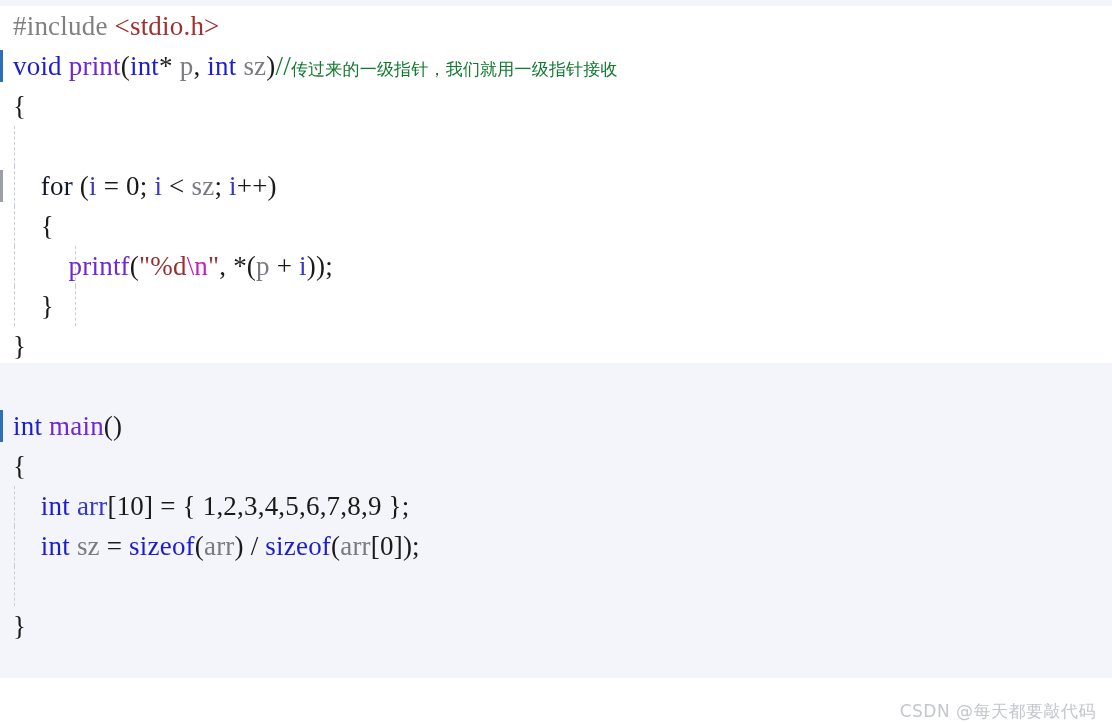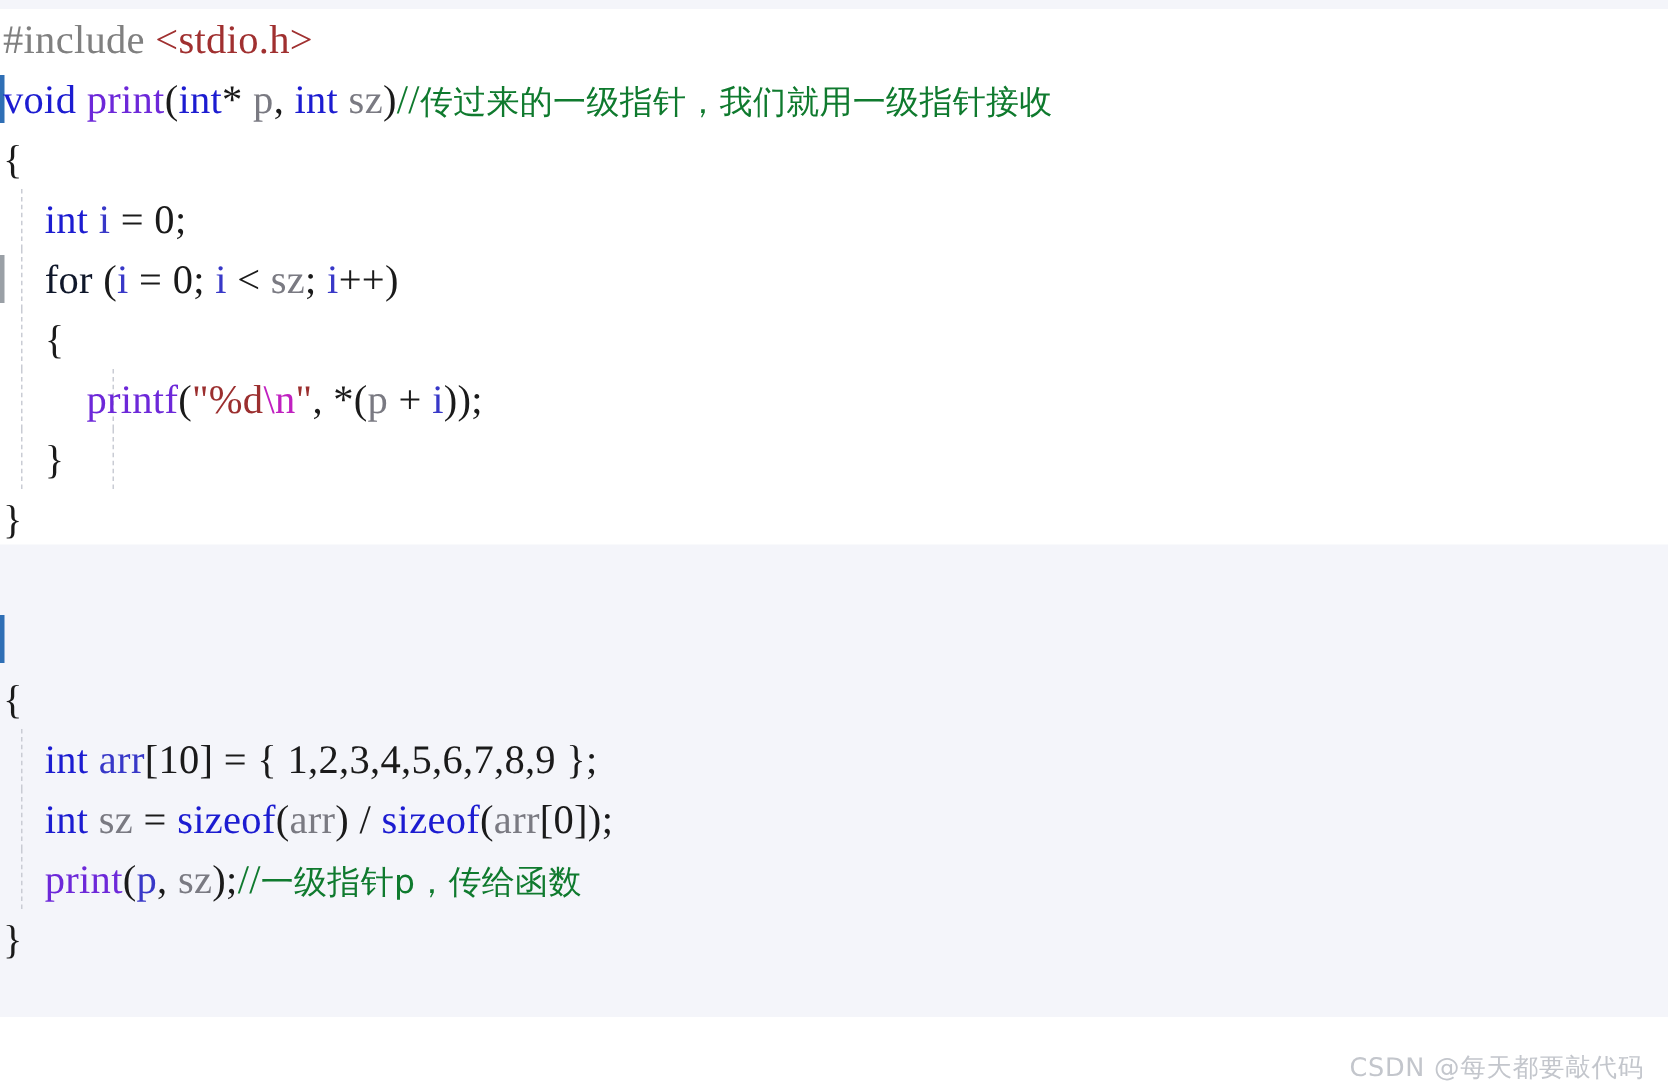--- a/index.html
+++ b/index.html
@@ -83,37 +83,37 @@
     top: 0;
     width: 0;
     height: 40px;
     border-left: 1px dashed #c9ccd4;
   }
   .g1 { left: 14px; }
   .g2 { left: 75px; }
 
   .txt {
     position: relative;
-    padding-left: 2px;
+    padding-left: 13px;
   }
 
   
   .pp      { color: #808080; }
   .hdr     { color: #a03030; }
   .kw      { color: #1c1cd1; }
   .kw2     { color: #0f172a; }
   .fn      { color: #6d28d9; }
   .var     { color: #7a7a82; }
   .varb    { color: #3838c8; }
   .num     { color: #1a1a1a; }
   .punct   { color: #1a1a1a; }
   .str     { color: #9b2f2f; }
   .esc     { color: #c020c0; }
   .cmt     { color: #0f7a2e; }
-  .cmt-cn  { color: #0f7a2e; font-family: "DejaVu Sans", "Liberation Sans", sans-serif; font-size: 22px; }
+  .cmt-cn  { color: #0f7a2e; font-family: "DejaVu Sans", "Liberation Sans", sans-serif; font-size: 17px; }
 
   .watermark {
     position: absolute;
     right: 16px;
     bottom: 0;
     font-family: "DejaVu Sans", "Liberation Sans", sans-serif;
     font-size: 17px;
     color: #c3c6cc;
     letter-spacing: 0.5px;
     white-space: pre;
@@ -125,31 +125,31 @@
 <div class="page">
 
   <div class="top-strip"></div>
 
   <div class="code-area">
     <div class="block-tint"></div>
     <div class="lines" id="code-lines">
         <div class="line"><span class="txt"><span class="pp">#include </span><span class="hdr">&lt;stdio.h&gt;</span></span></div>
         <div class="line"><span class="chg"></span><span class="txt"><span class="kw">void</span><span class="punct"> </span><span class="fn">print</span><span class="punct">(</span><span class="kw">int</span><span class="punct">* </span><span class="var">p</span><span class="punct">, </span><span class="kw">int</span><span class="punct"> </span><span class="var">sz</span><span class="punct">)</span><span class="cmt">//</span><span class="cmt-cn">传过来的一级指针，我们就用一级指针接收</span></span></div>
         <div class="line"><span class="txt"><span class="punct">{</span></span></div>
-        <div class="line"><span class="guide g1"></span><span class="txt"><span class="punct">    </span><span class="kw">int</span><span class="punct"> </span><span class="varb">i</span><span class="punct"> = </span><span class="num">0</span><span class="punct">;</span></span></div>
+        <div class="line"><span class="guide g1"></span></div>
         <div class="line"><span class="chg gray"></span><span class="guide g1"></span><span class="txt"><span class="punct">    </span><span class="kw2">for</span><span class="punct"> (</span><span class="varb">i</span><span class="punct"> = </span><span class="num">0</span><span class="punct">; </span><span class="varb">i</span><span class="punct"> &lt; </span><span class="var">sz</span><span class="punct">; </span><span class="varb">i</span><span class="punct">++)</span></span></div>
         <div class="line"><span class="guide g1"></span><span class="txt"><span class="punct">    </span><span class="punct">{</span></span></div>
         <div class="line"><span class="guide g1"></span><span class="guide g2"></span><span class="txt"><span class="punct">        </span><span class="fn">printf</span><span class="punct">(</span><span class="str">"%d</span><span class="esc">\n</span><span class="str">"</span><span class="punct">, *(</span><span class="var">p</span><span class="punct"> + </span><span class="varb">i</span><span class="punct">));</span></span></div>
         <div class="line"><span class="guide g1"></span><span class="guide g2"></span><span class="txt"><span class="punct">    </span><span class="punct">}</span></span></div>
         <div class="line"><span class="txt"><span class="punct">}</span></span></div>
         <div class="line"><span class="txt"><span class="punct"></span></span></div>
-        <div class="line"><span class="chg"></span></div>
+        <div class="line"><span class="chg"></span><span class="txt"><span class="kw">int</span><span class="punct"> </span><span class="fn">main</span><span class="punct">()</span></span></div>
         <div class="line"><span class="txt"><span class="punct">{</span></span></div>
         <div class="line"><span class="guide g1"></span><span class="txt"><span class="punct">    </span><span class="kw">int</span><span class="punct"> </span><span class="varb">arr</span><span class="punct">[</span><span class="num">10</span><span class="punct">] = { </span><span class="num">1,2,3,4,5,6,7,8,9</span><span class="punct"> };</span></span></div>
         <div class="line"><span class="guide g1"></span><span class="txt"><span class="punct">    </span><span class="kw">int</span><span class="punct"> </span><span class="var">sz</span><span class="punct"> = </span><span class="kw">sizeof</span><span class="punct">(</span><span class="var">arr</span><span class="punct">) / </span><span class="kw">sizeof</span><span class="punct">(</span><span class="var">arr</span><span class="punct">[</span><span class="num">0</span><span class="punct">]);</span></span></div>
-        <div class="line"><span class="guide g1"></span><span class="txt"><span class="punct">    </span><span class="fn">print</span><span class="punct">(</span><span class="varb">p</span><span class="punct">, </span><span class="var">sz</span><span class="punct">);</span><span class="cmt">//</span><span class="cmt-cn">一级指针p，传给函数</span></span></div>
+        <div class="line"><span class="guide g1"></span></div>
         <div class="line"><span class="txt"><span class="punct">}</span></span></div>
       </div>
   </div>
 
   <div class="watermark">CSDN @每天都要敲代码</div>
 
 </div>
 
 </body></html>

